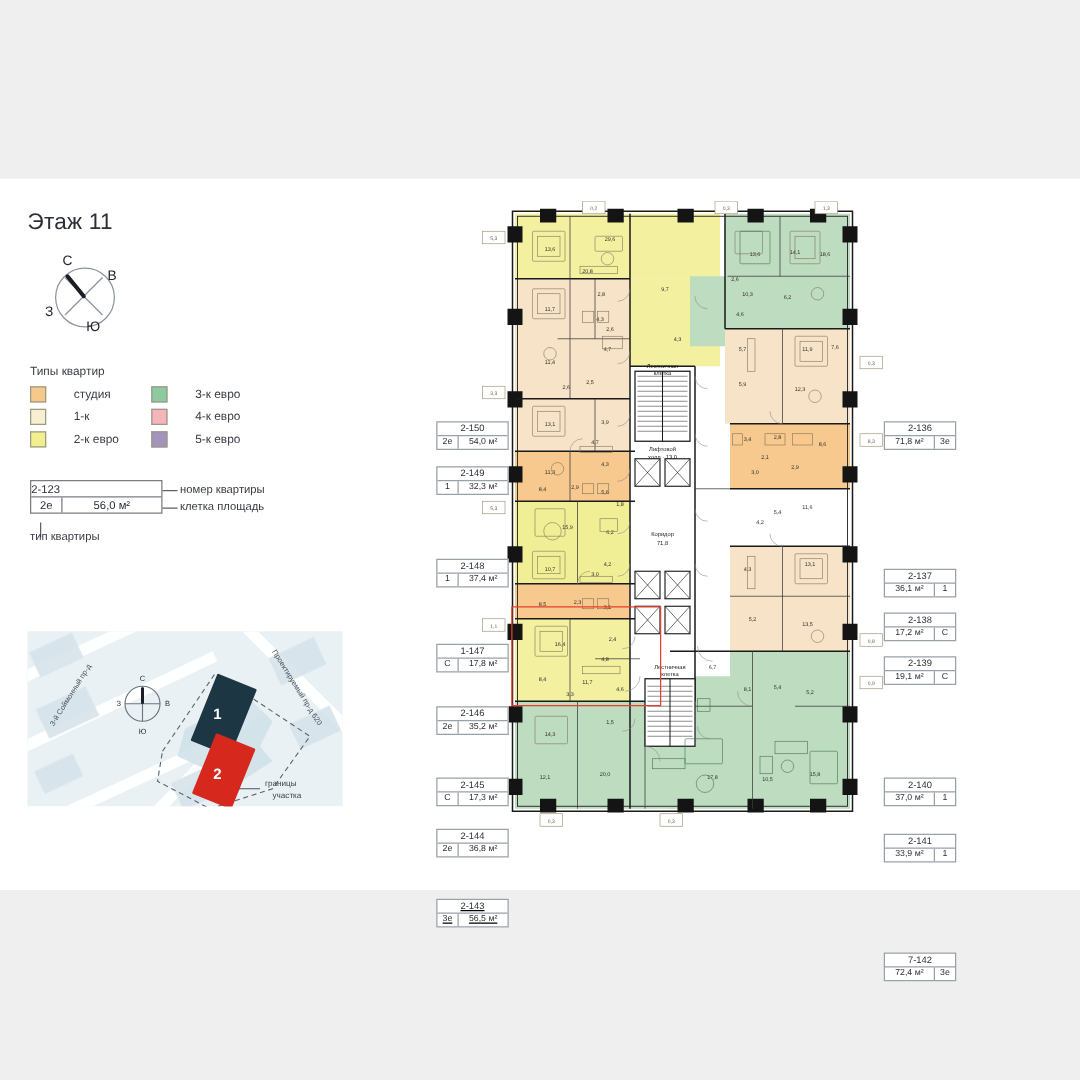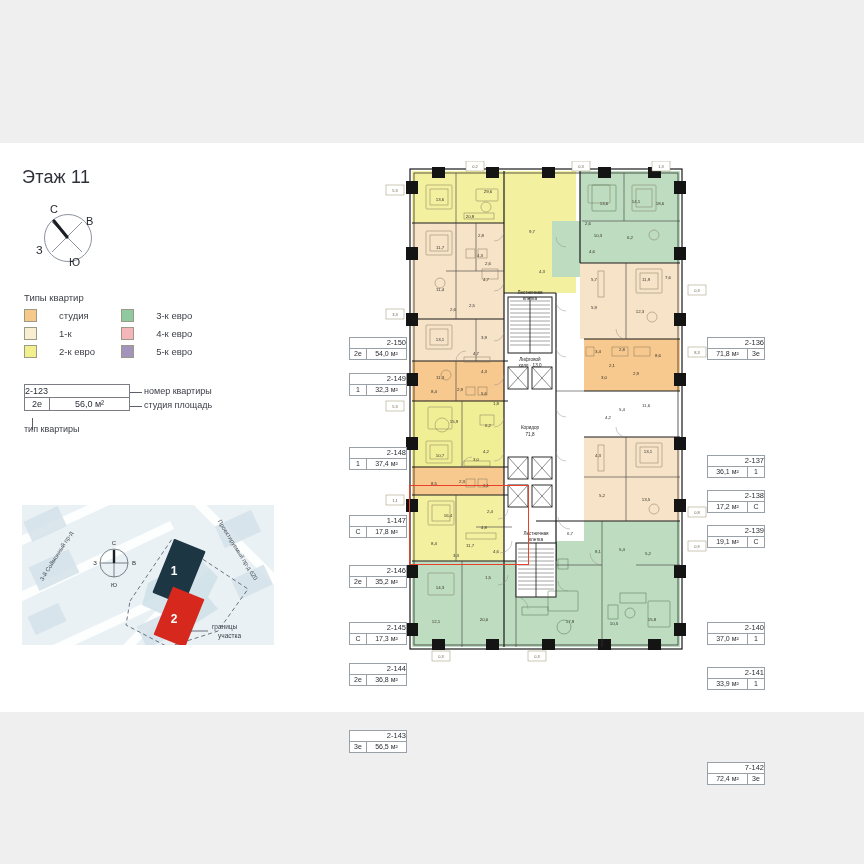--- a/index.html
+++ b/index.html
@@ -37,21 +37,21 @@
 
   
   .minimap{position:absolute;left:22px;top:362px;width:252px;height:140px;background:#eef3f6;overflow:hidden;}
   .mm-svg{display:block;}
 
   
   .plan{position:absolute;left:336px;top:18px;width:510px;height:520px;}
   .plan-svg{display:block;}
 
   .tagL,.tagR{position:absolute;width:58px;border:1px solid #9aa0a8;background:#fff;box-sizing:border-box;}
-  .tagL .t,.tagR .t{text-align:right;font-size:7.5px;color:#2c2f36;border-bottom:1px solid #9aa0a8;padding:1px 0;line-height:1.1;}
+  .tagL .t,.tagR .t{text-align:center;font-size:7.5px;color:#2c2f36;border-bottom:1px solid #9aa0a8;padding:1px 0;line-height:1.1;}
   .tagL .b,.tagR .b{display:flex;font-size:7px;color:#2c2f36;line-height:1.1;}
   .tagL .b .c1{width:16px;text-align:center;border-right:1px solid #9aa0a8;padding:1px 0;}
   .tagL .b .c2{flex:1;text-align:center;padding:1px 0;}
   .tagR .b .c1{flex:1;text-align:center;border-right:1px solid #9aa0a8;padding:1px 0;}
   .tagR .b .c2{width:16px;text-align:center;padding:1px 0;}
   .hl{position:absolute;border:1.6px solid #e8402a;box-sizing:border-box;}
 </style>
 </head>
 <body>
 
@@ -110,21 +110,21 @@
         <div class="kb">
           <div class="r1">2-123</div>
           <div class="r2">
             <div class="a">2е</div>
             <div class="b">56,0 м²</div>
           </div>
         </div>
         <div class="kline" style="left:106px;top:8px;width:12px;"></div>
         <div class="ktxt" style="left:120px;top:2px;">номер квартиры</div>
         <div class="kline" style="left:106px;top:22px;width:12px;"></div>
-        <div class="ktxt" style="left:120px;top:16px;">студия площадь</div>
+        <div class="ktxt" style="left:120px;top:16px;">клетка площадь</div>
         <div class="kline" style="left:8px;top:34px;width:1px;height:12px;"></div>
         <div class="ktxt" style="left:0px;top:40px;">тип квартиры</div>
       </div>
     </div>
 
     <div class="minimap">
       <svg class="mm-svg" width="252" height="140" viewBox="0 0 252 140">
         <rect x="0" y="0" width="252" height="140" fill="#eaf1f5"></rect>
         <g stroke="#ffffff" stroke-width="9" fill="none" opacity="0.95">
           <line x1="-10" y1="40" x2="120" y2="-20"></line>
@@ -613,21 +613,21 @@
           <div class="c2">17,3 м²</div>
         </div>
       </div>
       <div class="tagL" style="top:338px;left:0;position:absolute;">
         <div class="t">2-144</div>
         <div class="b">
           <div class="c1">2е</div>
           <div class="c2">36,8 м²</div>
         </div>
       </div>
-      <div class="tagL" style="top:405px;left:0;position:absolute;">
+      <div class="tagL" style="top:394px;left:0;position:absolute;text-decoration:underline;">
         <div class="t">2-143</div>
         <div class="b">
           <div class="c1">3е</div>
           <div class="c2">56,5 м²</div>
         </div>
       </div>
     </div>
 
     <div style="position:absolute;left:707px;top:182px;">
       <div class="tagR" style="top:12px;left:0;position:absolute;">

